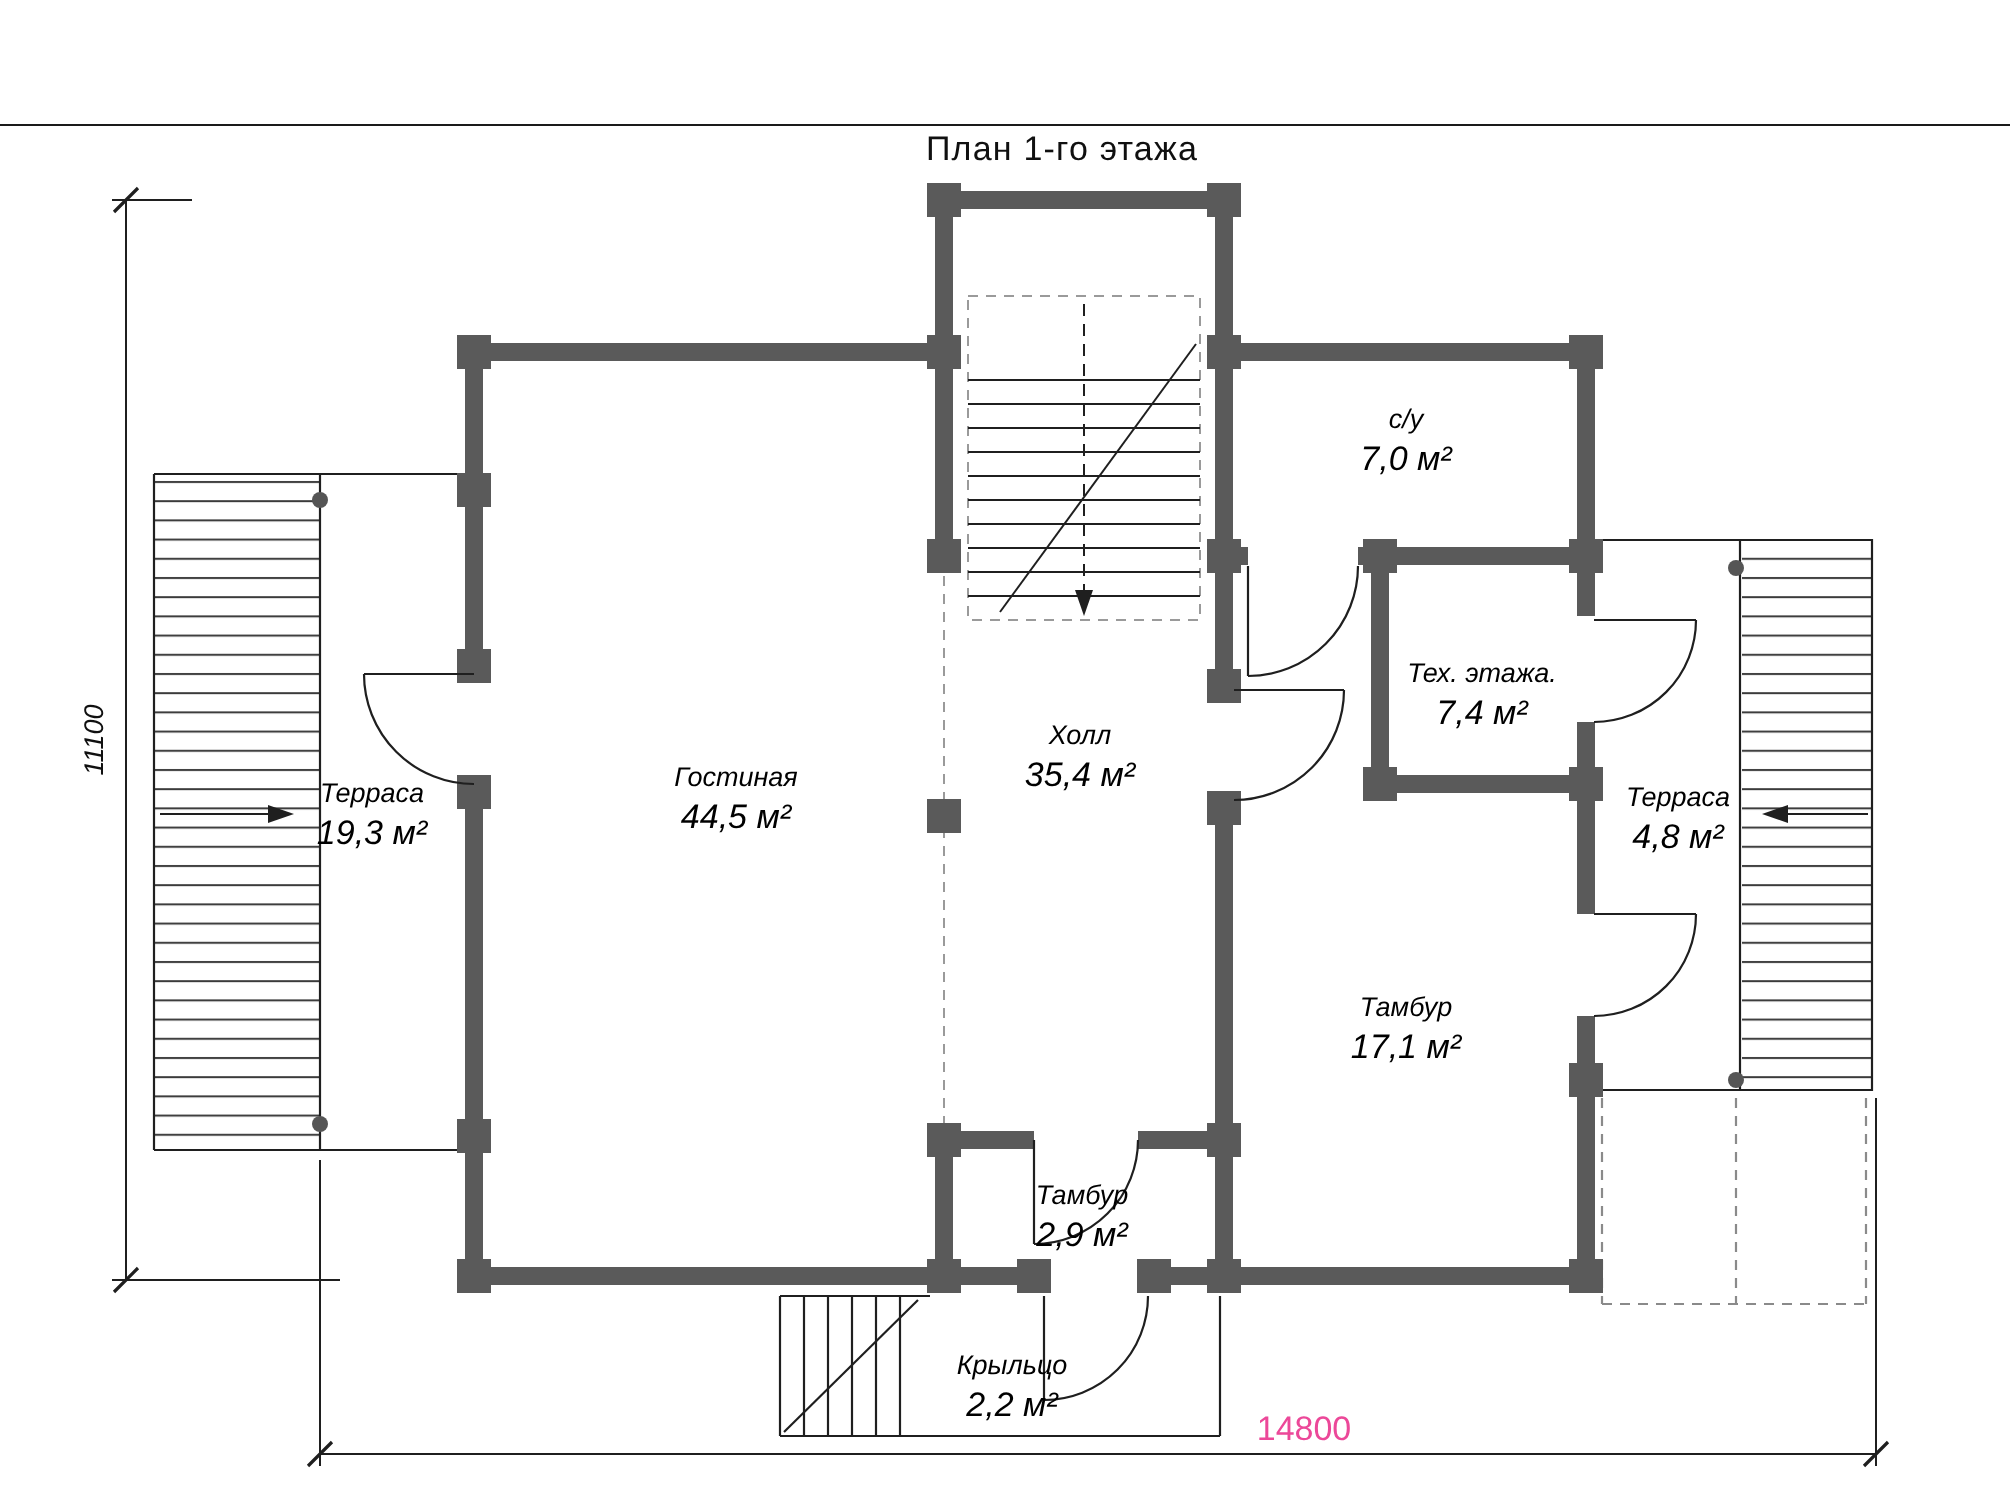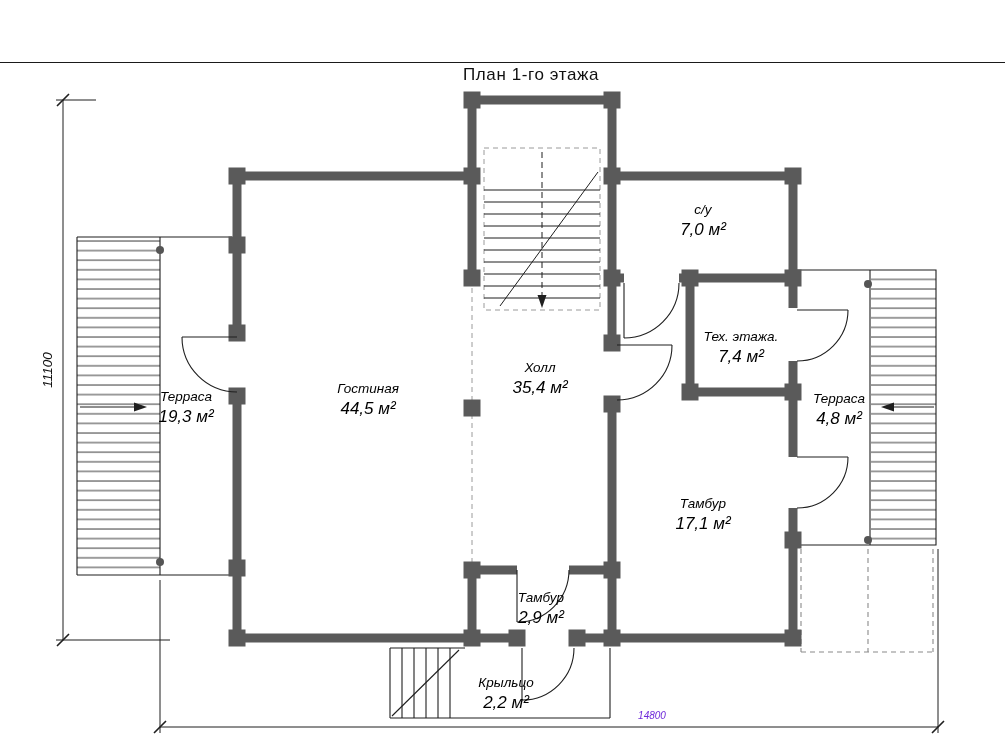--- a/index.html
+++ b/index.html
@@ -18,21 +18,21 @@
     text-align:center;font-style:italic;line-height:1.32;color:#000000;white-space:nowrap;
   }
   .room-label .name{display:block;font-size:13.5px;}
   .room-label .area{display:block;font-size:17px;}
   .dim-v{
     position:absolute;left:47px;top:370px;transform:translate(-50%,-50%) rotate(-90deg);
     font-style:italic;font-size:13.5px;color:#101010;
   }
   .dim-h{
     position:absolute;left:652px;top:715px;transform:translate(-50%,-50%);
-    font-style:italic;font-size:10px;color:#6d28d9;
+    font-size:17px;color:#ec4899;
   }
 </style>
 </head>
 <body>
 
 <div class="top-rule"></div>
 <div class="title">План 1-го этажа</div>
 
 <svg class="plan-svg" width="1005" height="754" viewBox="0 0 1005 754">
   <defs>

